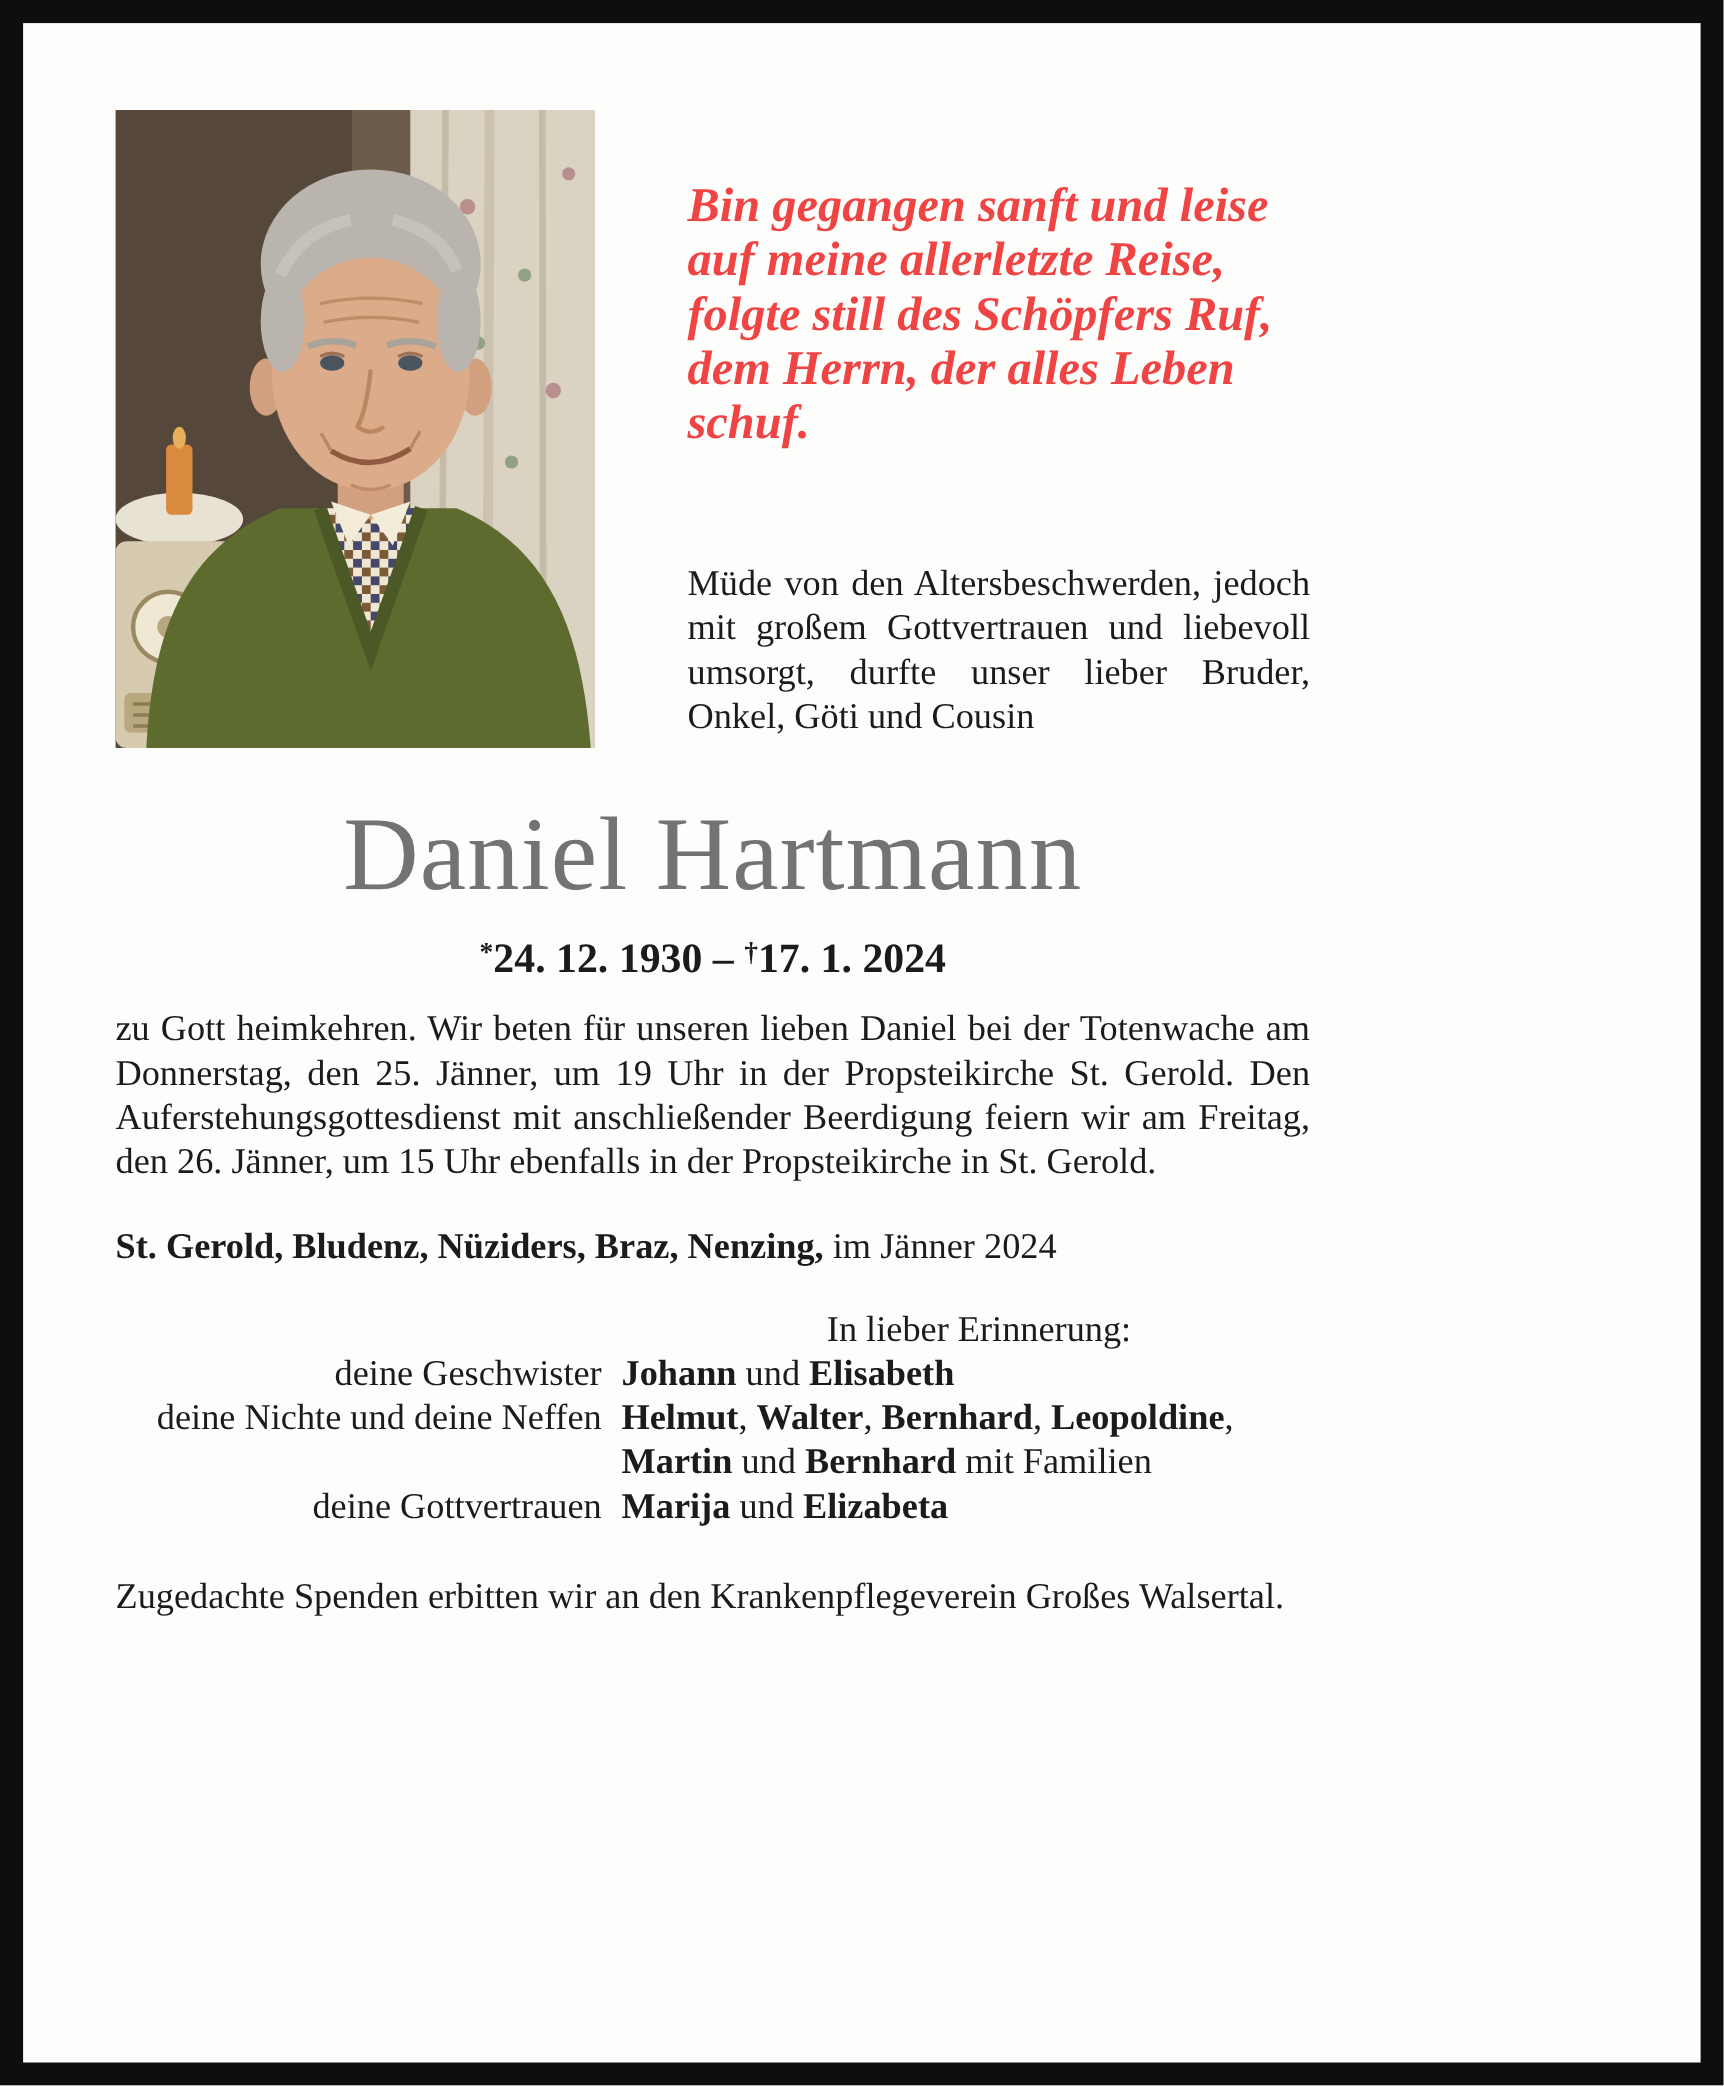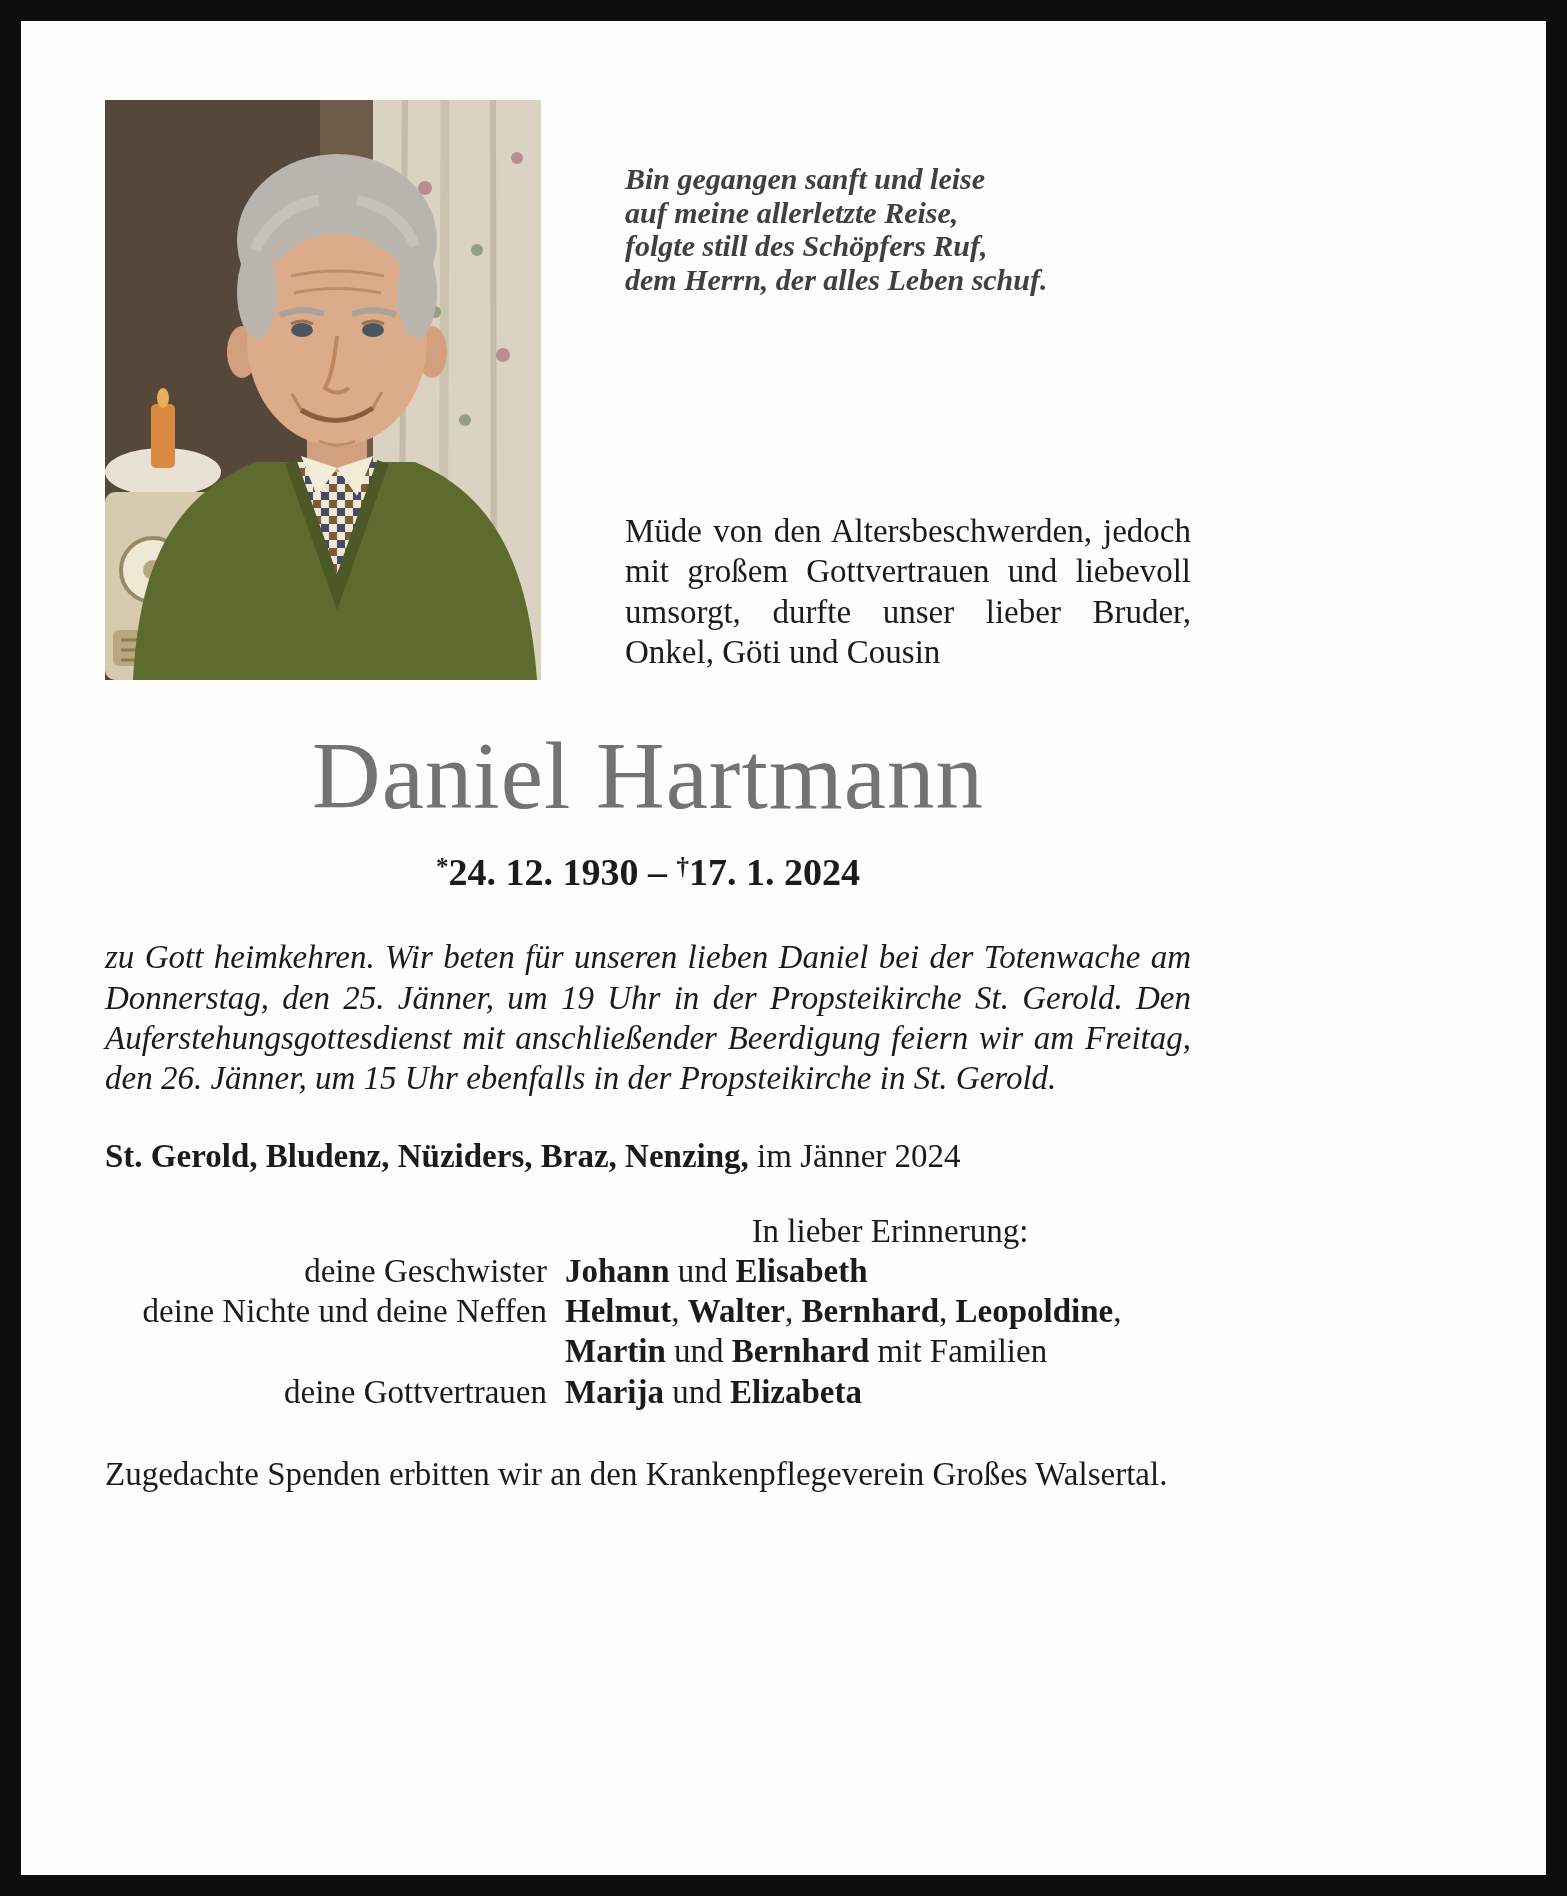--- a/index.html
+++ b/index.html
@@ -28,23 +28,23 @@
 
   
   .top { display: flex; gap: 84px; height: 580px; }
   .photo-frame { flex: 0 0 436px; width: 436px; height: 580px; }
   .photo-frame svg { display: block; width: 100%; height: 100%; }
   .right-col { flex: 1; display: flex; flex-direction: column; }
   .poem {
     margin-top: 62px;
     font-style: italic;
     font-weight: 600;
-    font-size: 30px;
+    font-size: 44px;
     line-height: 1.12;
-    color: #404040;
+    color: #ef4444;
   }
   .intro {
     margin-top: auto;
     margin-bottom: 8px;
     text-align: justify;
   }
 
   .name {
     margin-top: 48px;
     text-align: center;
@@ -55,21 +55,21 @@
     color: #737373;
   }
   .dates {
     margin-top: 24px;
     text-align: center;
     font-weight: 700;
     font-size: 38px;
   }
   .dates .sym { font-size: 25px; vertical-align: 10px; font-weight: 700; }
 
-  .announcement { margin-top: 42px; text-align: justify; font-style: italic; }
+  .announcement { margin-top: 20px; text-align: justify; }
 
   .dateline { margin-top: 38px; }
   .dateline .places { font-weight: 700; }
 
   .rem { margin-top: 34px; }
   .rem-row { display: grid; grid-template-columns: 442px 1fr; column-gap: 18px; }
   .rem-label { text-align: right; }
   .rem-title { padding-left: 24px; text-align: center; }
   .b { font-weight: 700; }
 

